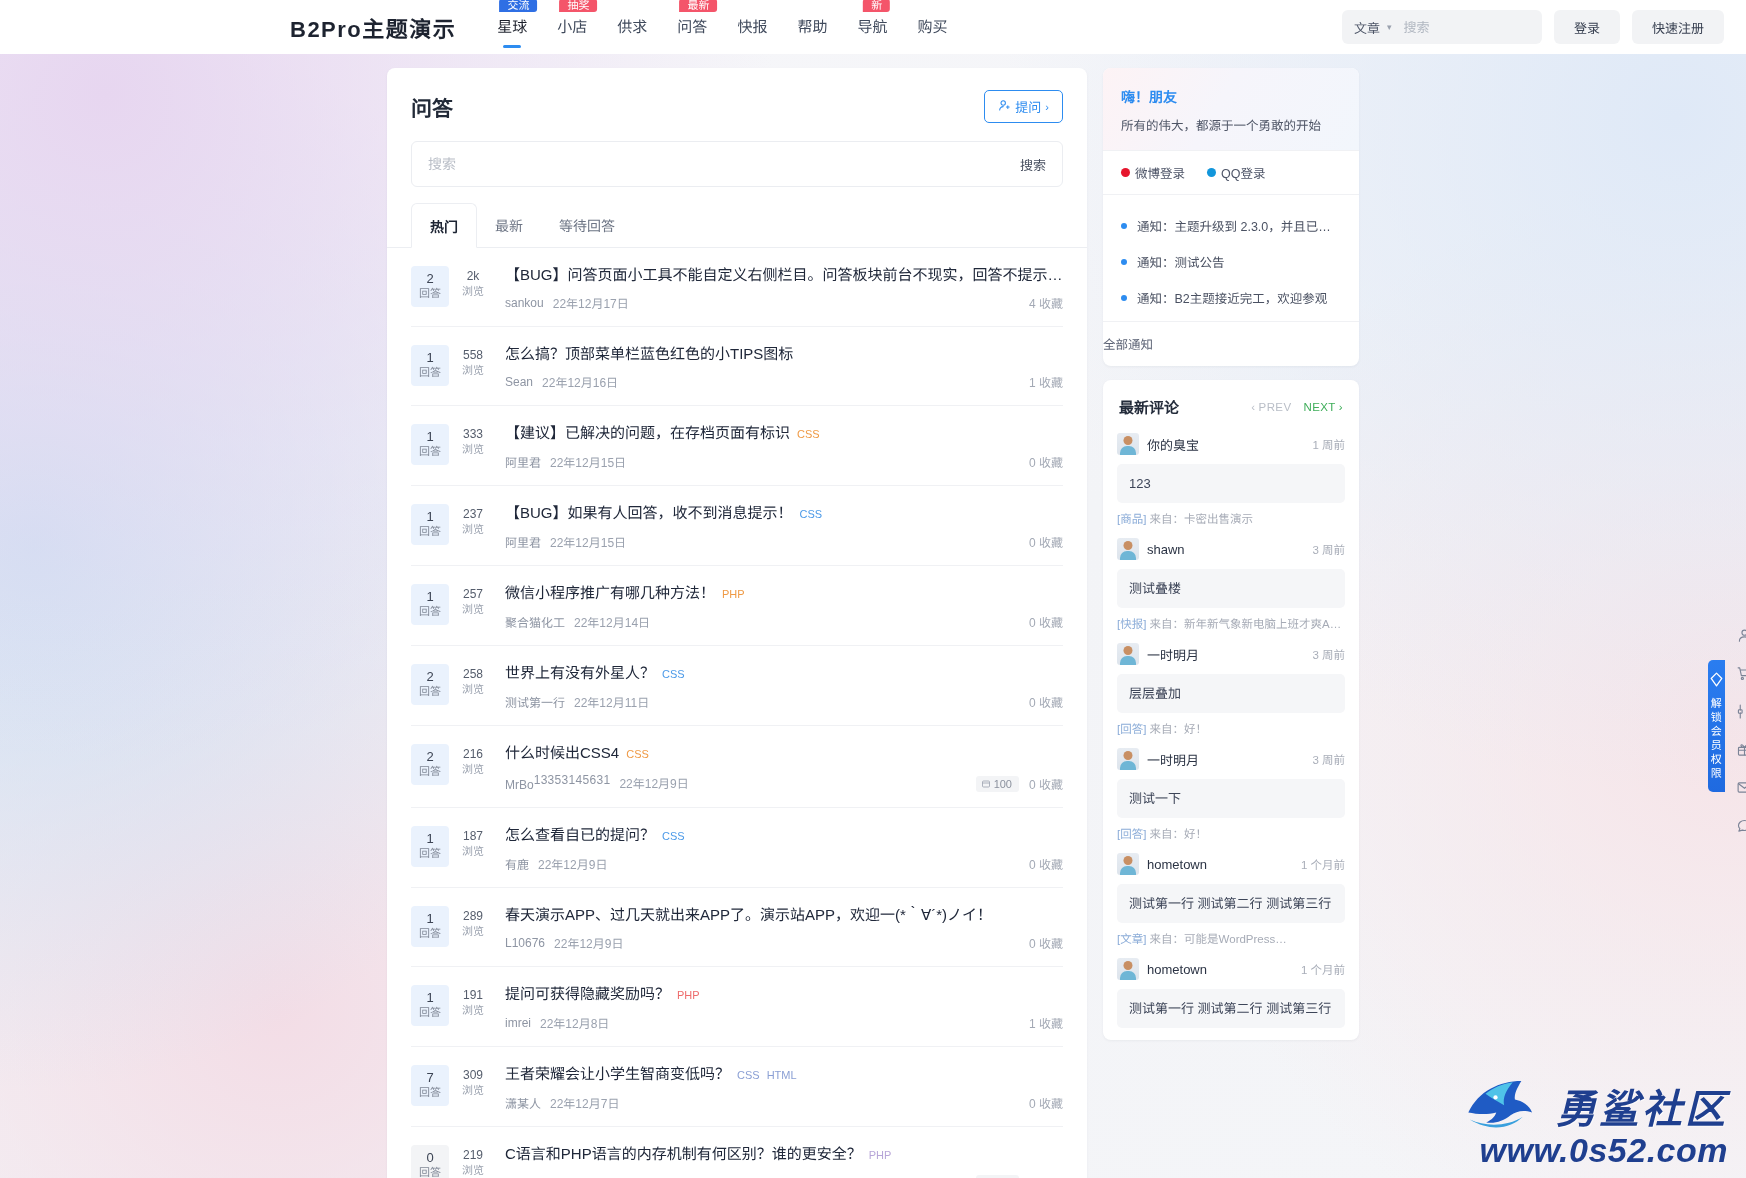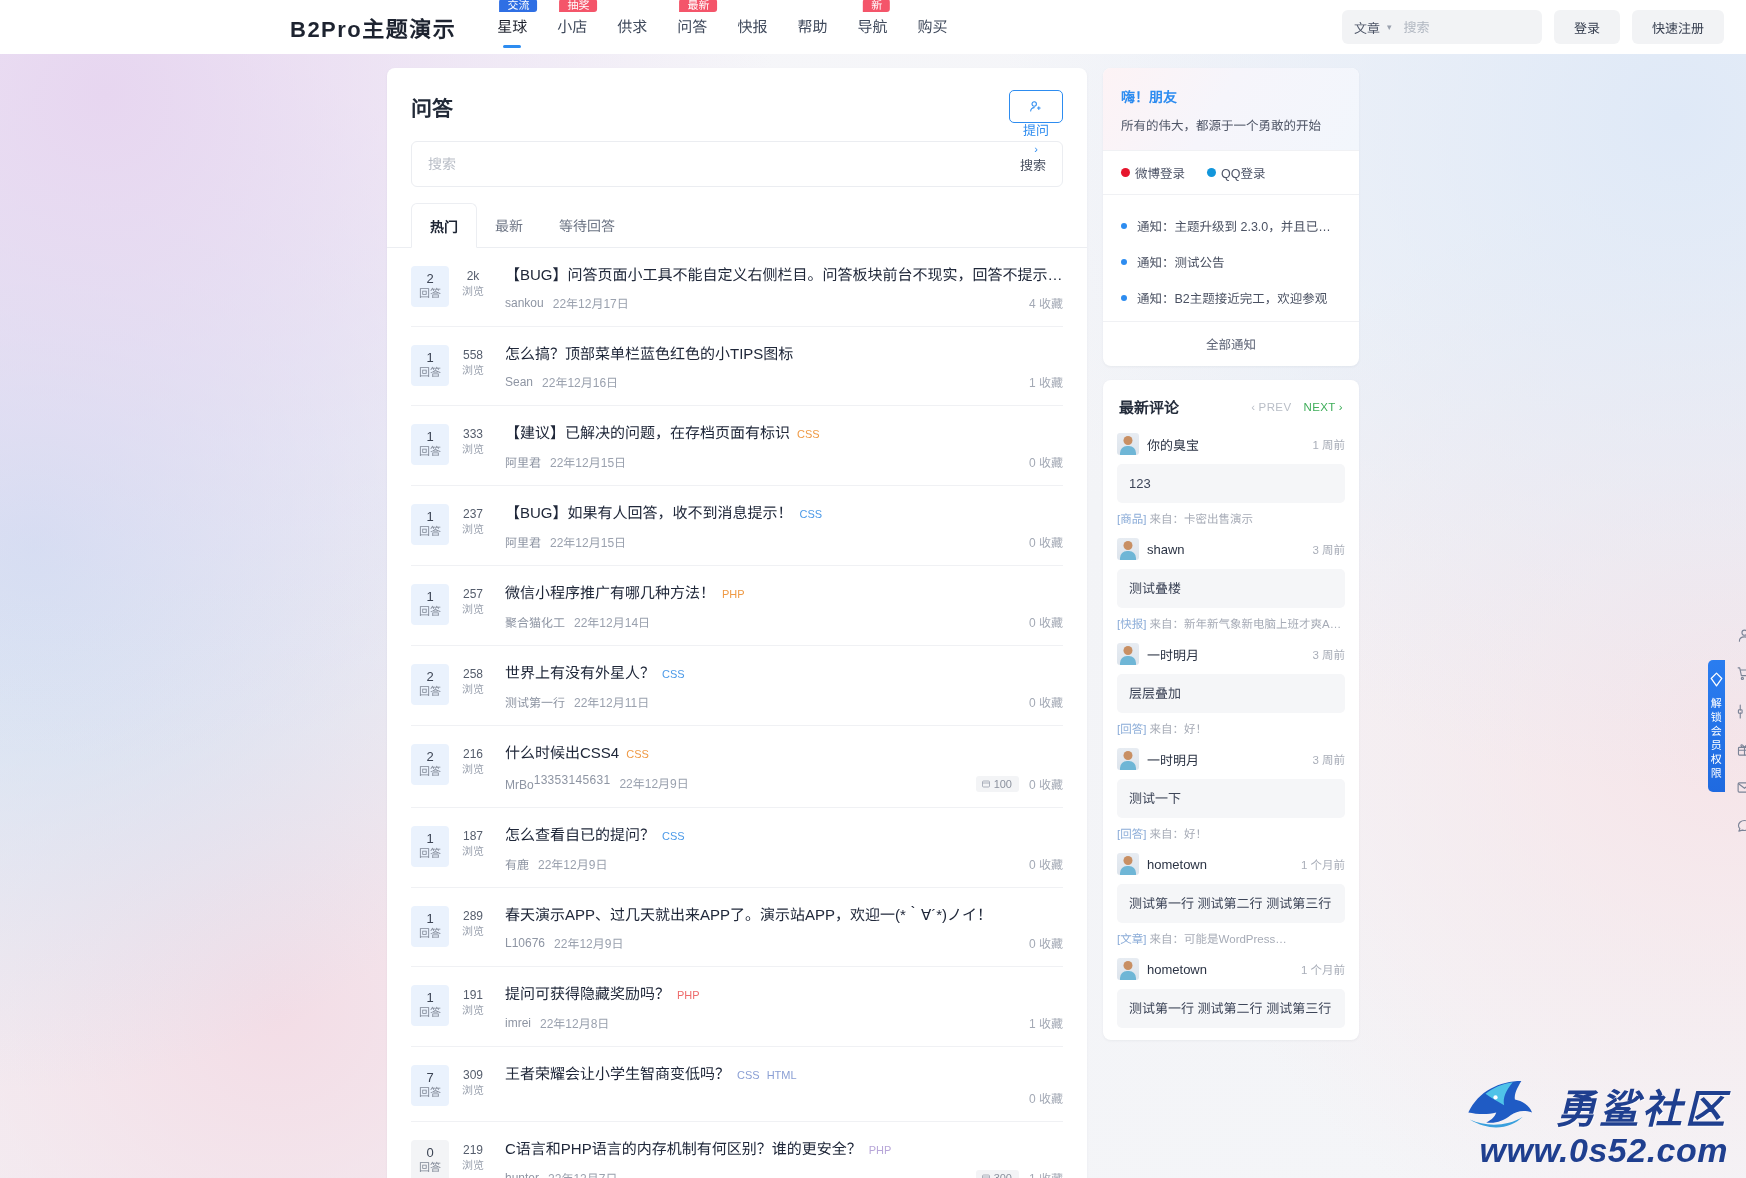--- a/index.html
+++ b/index.html
@@ -142,21 +142,20 @@
   .ask-btn {
     display: flex; align-items: center; gap: 4px;
     height: 33px; padding: 9px 13px;
     border: 1px solid #2d8cf0;
     color: #2d8cf0;
     border-radius: 5px;
     font-size: 13px;
     cursor: pointer;
     background: #fff;
     white-space: nowrap;
-    flex-direction: column;
   }
   .ask-btn .chev { font-size: 11px; }
 
   .qa-search {
     margin-top: 18px;
     height: 46px;
     border: 1px solid #ebedf1;
     border-radius: 6px;
     display: flex; align-items: center;
     padding: 0 16px;
@@ -280,21 +279,21 @@
   .notice {
     display: flex; align-items: center; gap: 10px;
     font-size: 12.5px; color: #4a5162;
     padding: 7px 0 10px 0;
     cursor: pointer;
     white-space: nowrap; overflow: hidden;
   }
   .notice .bdot { width: 6px; height: 6px; border-radius: 50%; background: #2d8cf0; min-width:6px; }
   .notice span.txt { overflow: hidden; text-overflow: ellipsis; }
   .all-notice {
-    text-align: center;
+    text-align: left;
     font-size: 12.5px; color: #5c6375;
     padding: 12px 0 13px 0;
     border-top: 1px solid #f0f1f4;
     cursor: pointer;
   }
 
   .cmt-card { margin-top: 14px; padding: 16px 14px 12px 14px; }
   .cmt-head { display: flex; align-items: center; justify-content: space-between; padding: 0 2px 4px 2px; }
   .cmt-title { font-size: 15px; font-weight: 600; color: #242c3b; }
   .pager { display: flex; align-items: center; gap: 12px; }
@@ -684,20 +683,24 @@
             <div class="ans-box ">
        <div class="ans-num">7</div>
        <div class="ans-lbl">回答</div>
      </div>
      <div class="view-box">
        <div class="view-num">309</div>
        <div class="view-lbl">浏览</div>
      </div>
      <div class="qbody">
        <div class="qtitle">王者荣耀会让小学生智商变低吗？<span class="tag indigo">CSS</span><span class="tag indigo">HTML</span></div>
+       <div class="qmeta">
+         <span class="author">潇某人</span>
+         <span>22年12月7日</span>
+       </div>
      </div>
      <div class="qright">
        <span class="fav">0 收藏</span>
      </div>
           </div>
           <div class="qrow">
             <div class="ans-box zero">
        <div class="ans-num">0</div>
        <div class="ans-lbl">回答</div>
      </div>

